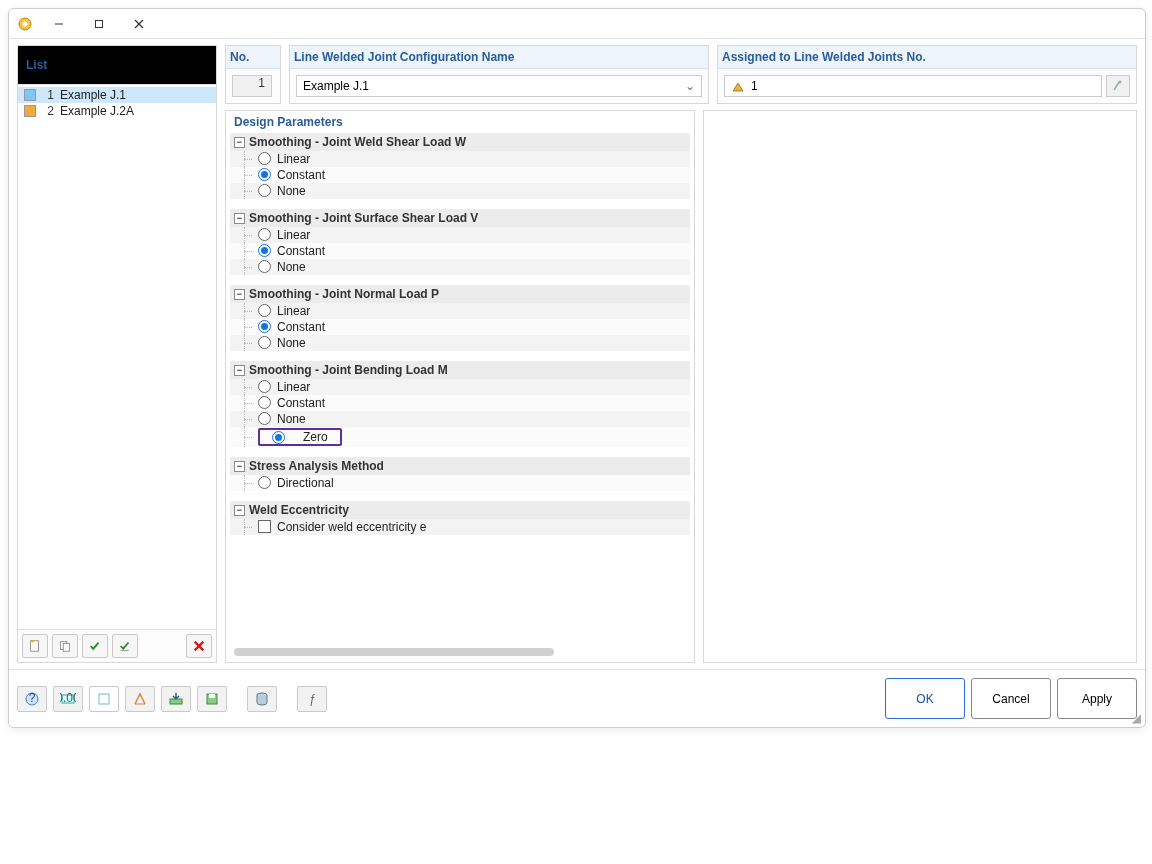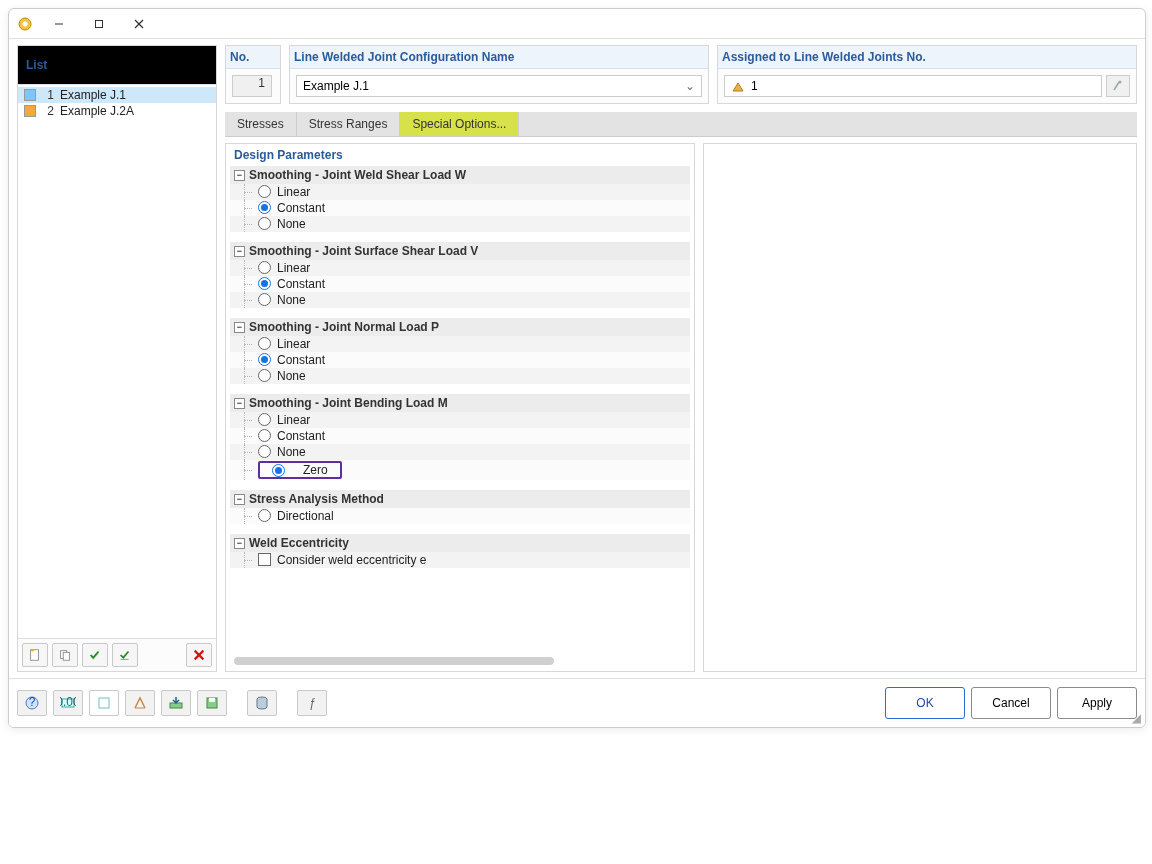--- a/index.html
+++ b/index.html
@@ -55,21 +55,21 @@
 .radio.checked { border-color:#1473e6; }
 .radio.checked::after { content:""; width:7px; height:7px; background:#1473e6; border-radius:50%; }
 .chk { width:13px; height:13px; border:1.5px solid #666; background:#fff; }
 .opt-label { color:#222; }
 .highlight-box { border:2px solid #5a2fa3; border-radius:2px; padding:0 12px; display:flex; align-items:center; gap:18px; }
 .scrollbar-hint { height:8px; background:linear-gradient(to right,#d0d0d0,#d0d0d0); margin:2px 40px 2px 4px; border-radius:4px; width:320px; }
 .footer { display:flex; align-items:center; gap:6px; padding:8px; border-top:1px solid #e0e0e0; background:#fff; position:relative; }
 .foot-btn { width:30px; height:26px; border:1px solid #c9c9c9; background:#f2f2f2; display:flex; align-items:center; justify-content:center; border-radius:2px; }
 .foot-btn.blank { background:#fff; }
 .foot-spacer { flex:1; }
-.dlg-btn { min-width:80px; height:32px; border:1px solid #8a8a8a; background:#fff; border-radius:3px; padding:0 14px; display:flex; align-items:center; justify-content:center; }
+.dlg-btn { min-width:80px; height:41px; border:1px solid #8a8a8a; background:#fff; border-radius:3px; padding:0 14px; display:flex; align-items:center; justify-content:center; }
 .dlg-btn.primary { border-color:#2a6bd4; color:#1a4fa0; }
 .resize-grip { position:absolute; right:4px; bottom:2px; color:#aaa; }
 .row-wrap { background:#f3f3f3; }
 .row-wrap.alt { background:#fbfbfb; }
 </style>
 </head>
 <body>
 
 <div class="window">
 
@@ -180,25 +180,20 @@
             <span class="pick-btn">
                 <svg viewBox="0 0 14 14" width="14" height="14">
                   <path d="M3 11 L8 3" stroke="#9aa" stroke-width="1.5"></path>
                   <circle cx="9" cy="3" r="1.5" fill="#9aa"></circle>
                 </svg>
               </span>
           </div>
         </div>
       </div>
 
-      <div class="tabs-row" id="tabs-row">
-          <div class="tab">Stresses</div>
-          <div class="tab">Stress Ranges</div>
-          <div class="tab active">Special Options...</div>
-        </div>
 
       <div class="main-split">
         <div class="params-panel">
           <div class="params-head">Design Parameters</div>
           <div class="params-body" id="params-body">
               <div class="group">
                 <div class="grp-header">
                   <span class="expander">−</span>
                   <span>Smoothing - Joint Weld Shear Load W</span>
                 </div>

